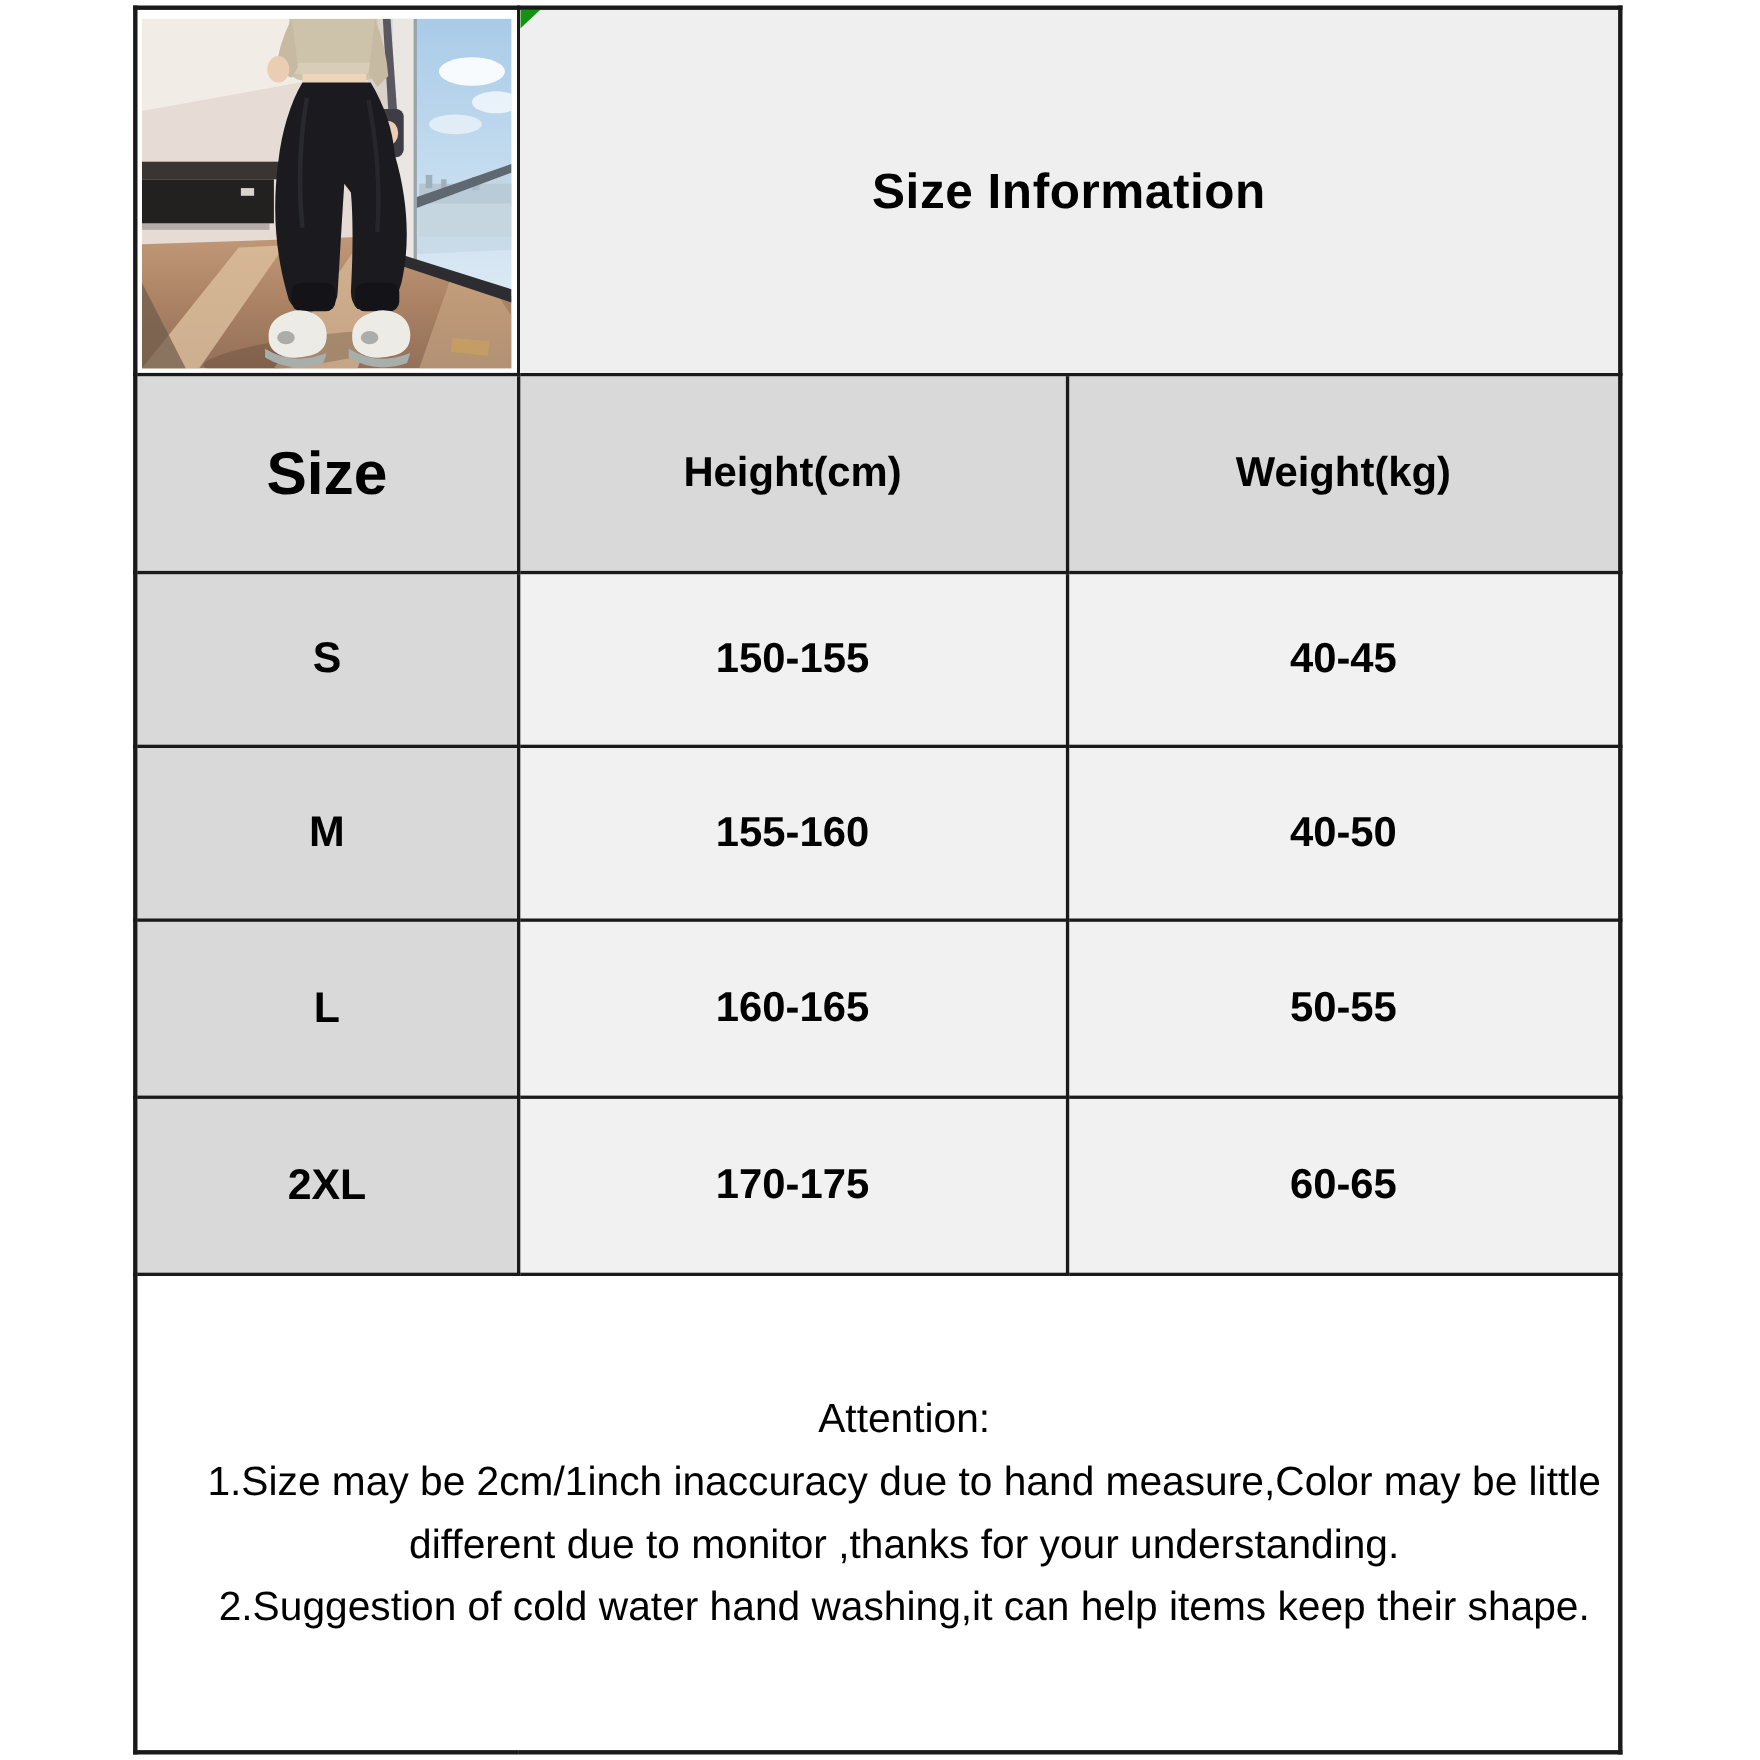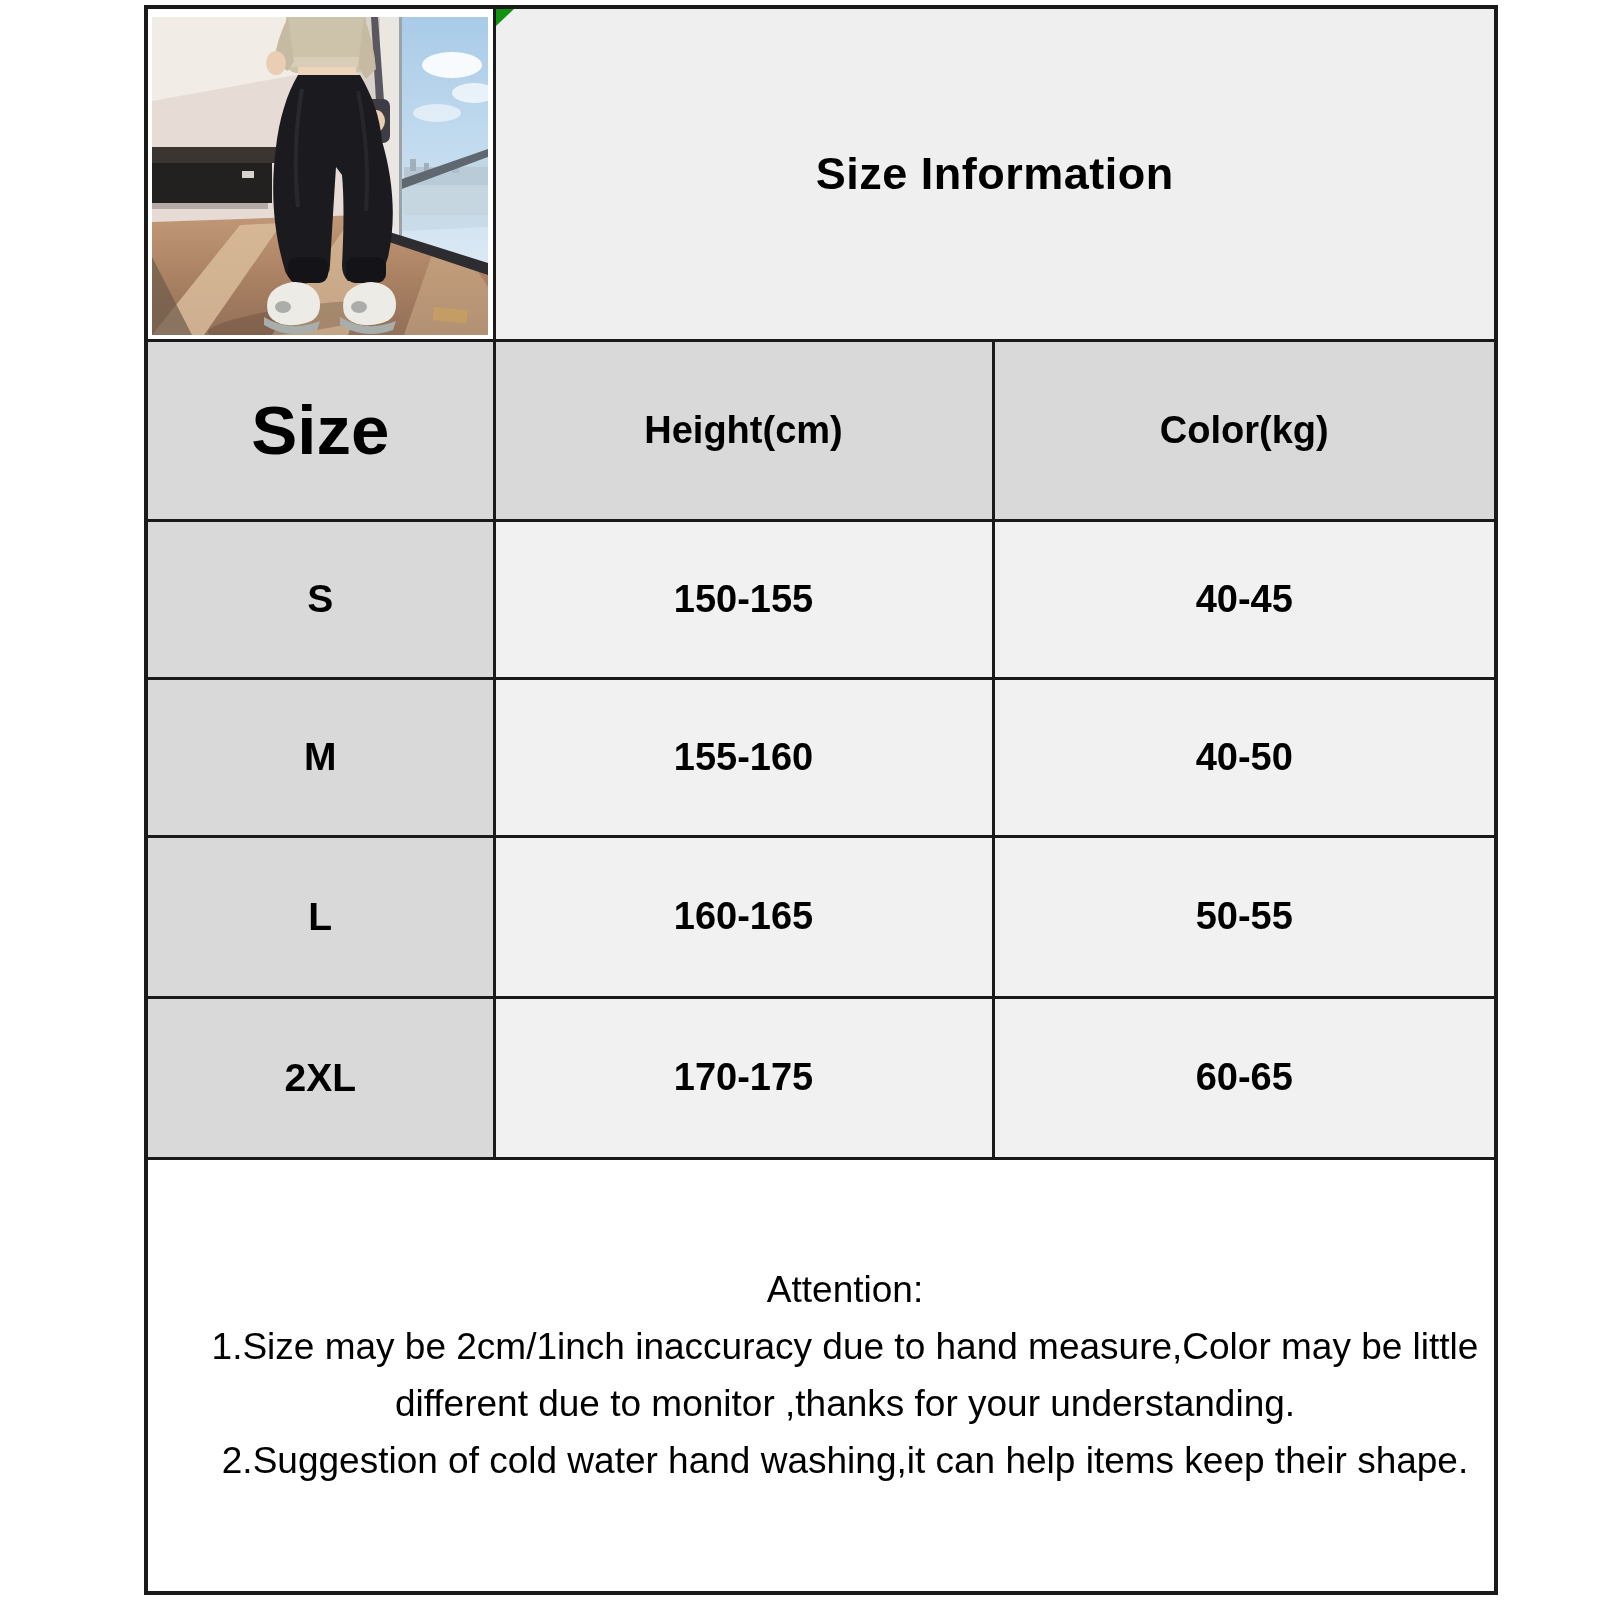--- a/index.html
+++ b/index.html
@@ -7,21 +7,21 @@
     position: relative;
     width: 1600px;
     height: 1600px;
     background: #ffffff;
     font-family: "Liberation Sans", "DejaVu Sans", sans-serif;
     color: #000000;
     overflow: hidden;
   }
   table.size-table {
     position: absolute;
-    left: 144px;
+    left: 121px;
     top: 5px;
     width: 1350px;
     height: 1590px;
     border-collapse: collapse;
     table-layout: fixed;
     border: 4px solid #1a1a1a;
   }
   table.size-table td {
     border: 3px solid #1a1a1a;
     text-align: center;
@@ -52,21 +52,21 @@
     position: absolute;
     left: 0;
     top: 0;
     width: 0;
     height: 0;
     border-top: 17px solid #129412;
     border-right: 18px solid transparent;
   }
 
   td.hdr-cell { background: #d9d9d9; font-weight: bold; font-size: 38px; }
-  td.hdr-size { font-size: 69px; }
+  td.hdr-size { font-size: 55px; }
 
   td.size-cell { background: #d9d9d9; font-weight: bold; font-size: 39px; }
   td.val-cell  { background: #f1f1f1; font-weight: bold; font-size: 38px; margin-top: 28px; }
 
   td.attention-cell {
     background: #ffffff;
     vertical-align: top;
     text-align: left;
     padding: 6px 14px 0 10px;
   }
@@ -168,21 +168,21 @@
       </td>
       <td class="title-cell" colspan="2">
         <div class="corner-flag"></div>
         <span>Size Information</span>
       </td>
     </tr>
 
     <tr class="r-header">
       <td class="hdr-cell hdr-size">Size</td>
       <td class="hdr-cell">Height(cm)</td>
-      <td class="hdr-cell">Color(kg)</td>
+      <td class="hdr-cell">Weight(kg)</td>
     </tr>
 
     <tr class="r-data">
       <td class="size-cell">S</td>
       <td class="val-cell">150-155</td>
       <td class="val-cell">40-45</td>
     </tr>
 
     <tr class="r-data">
       <td class="size-cell">M</td>

